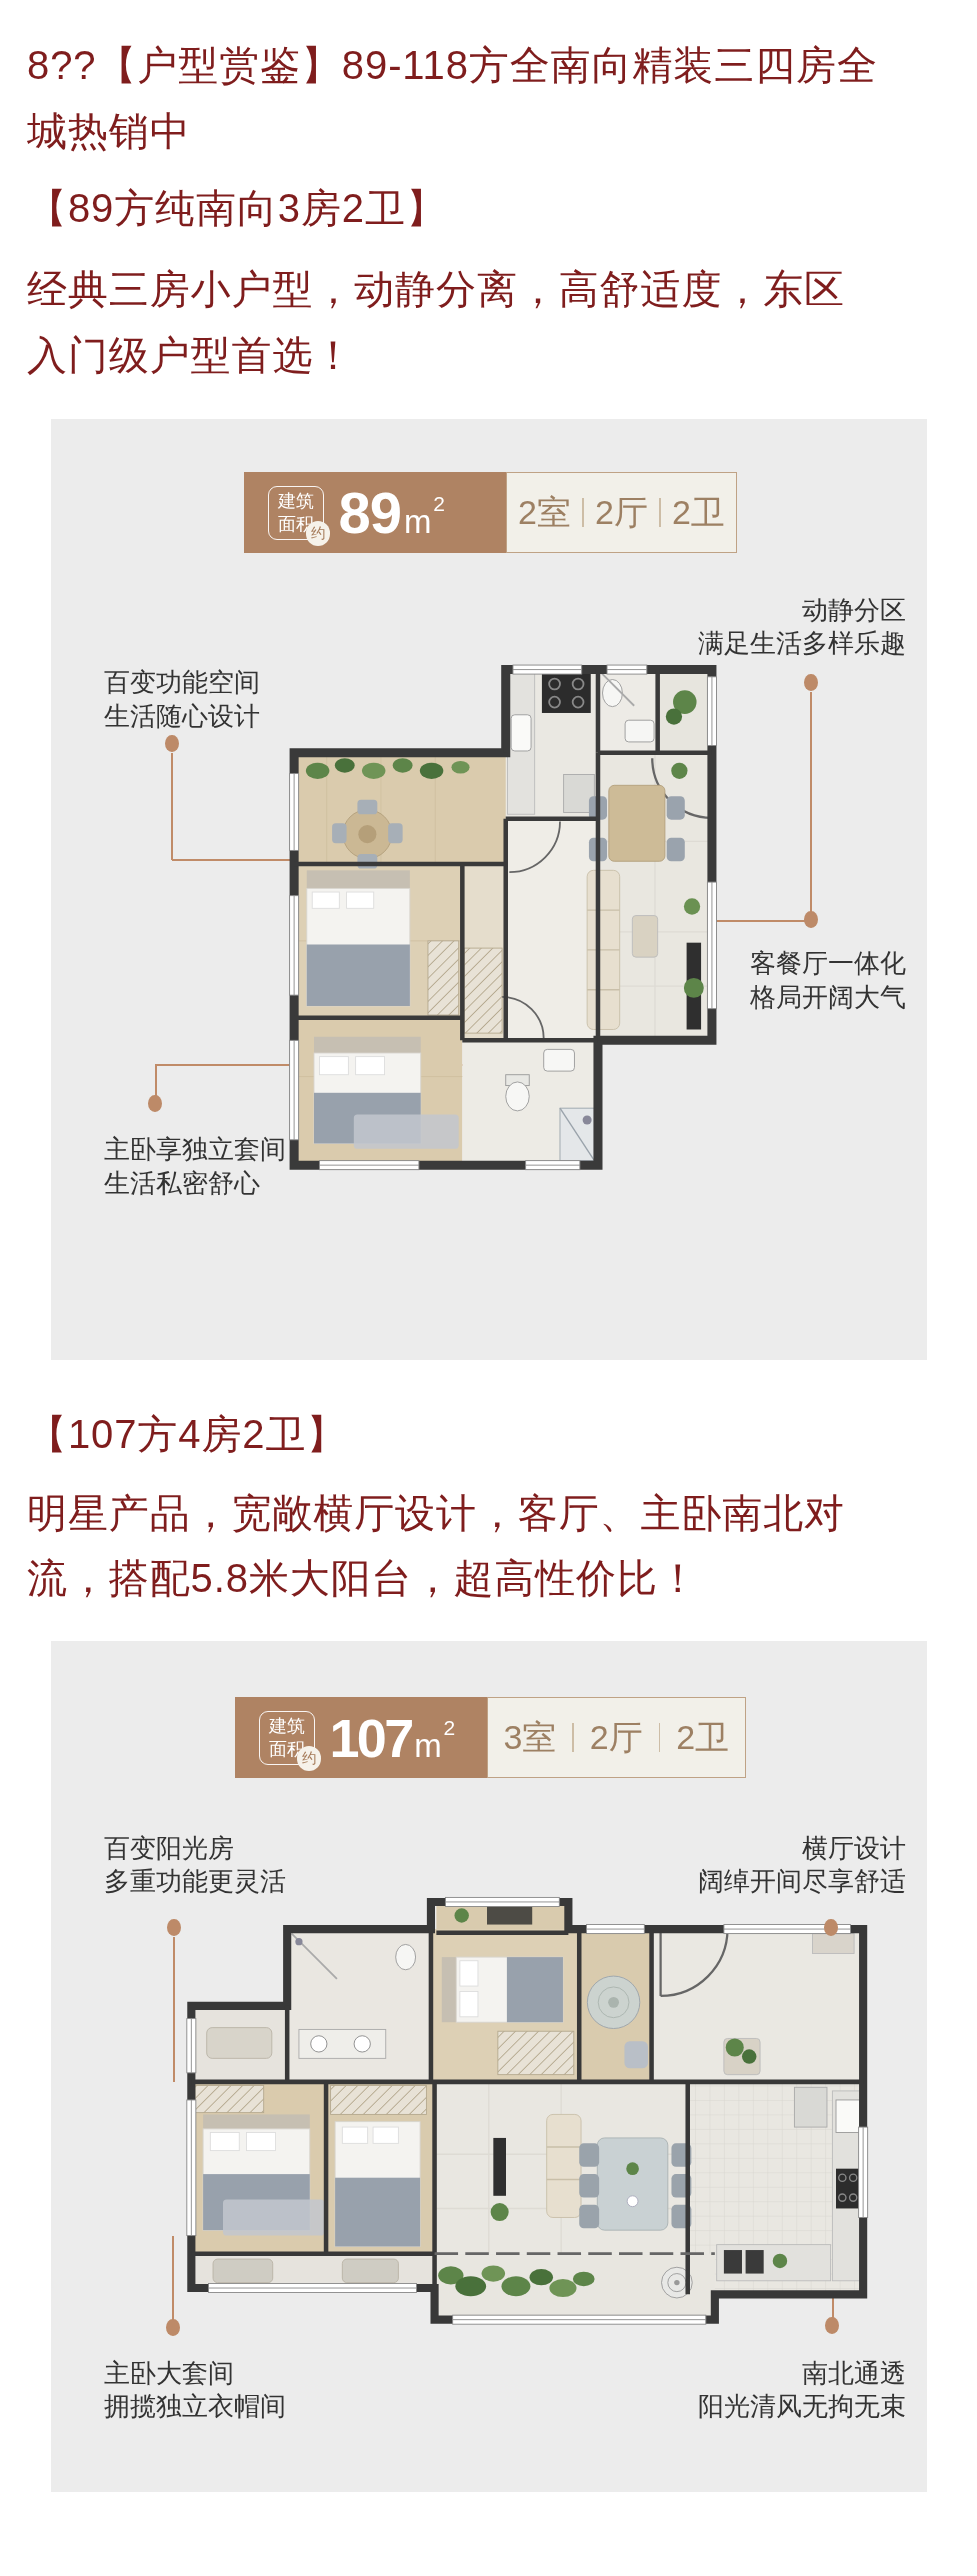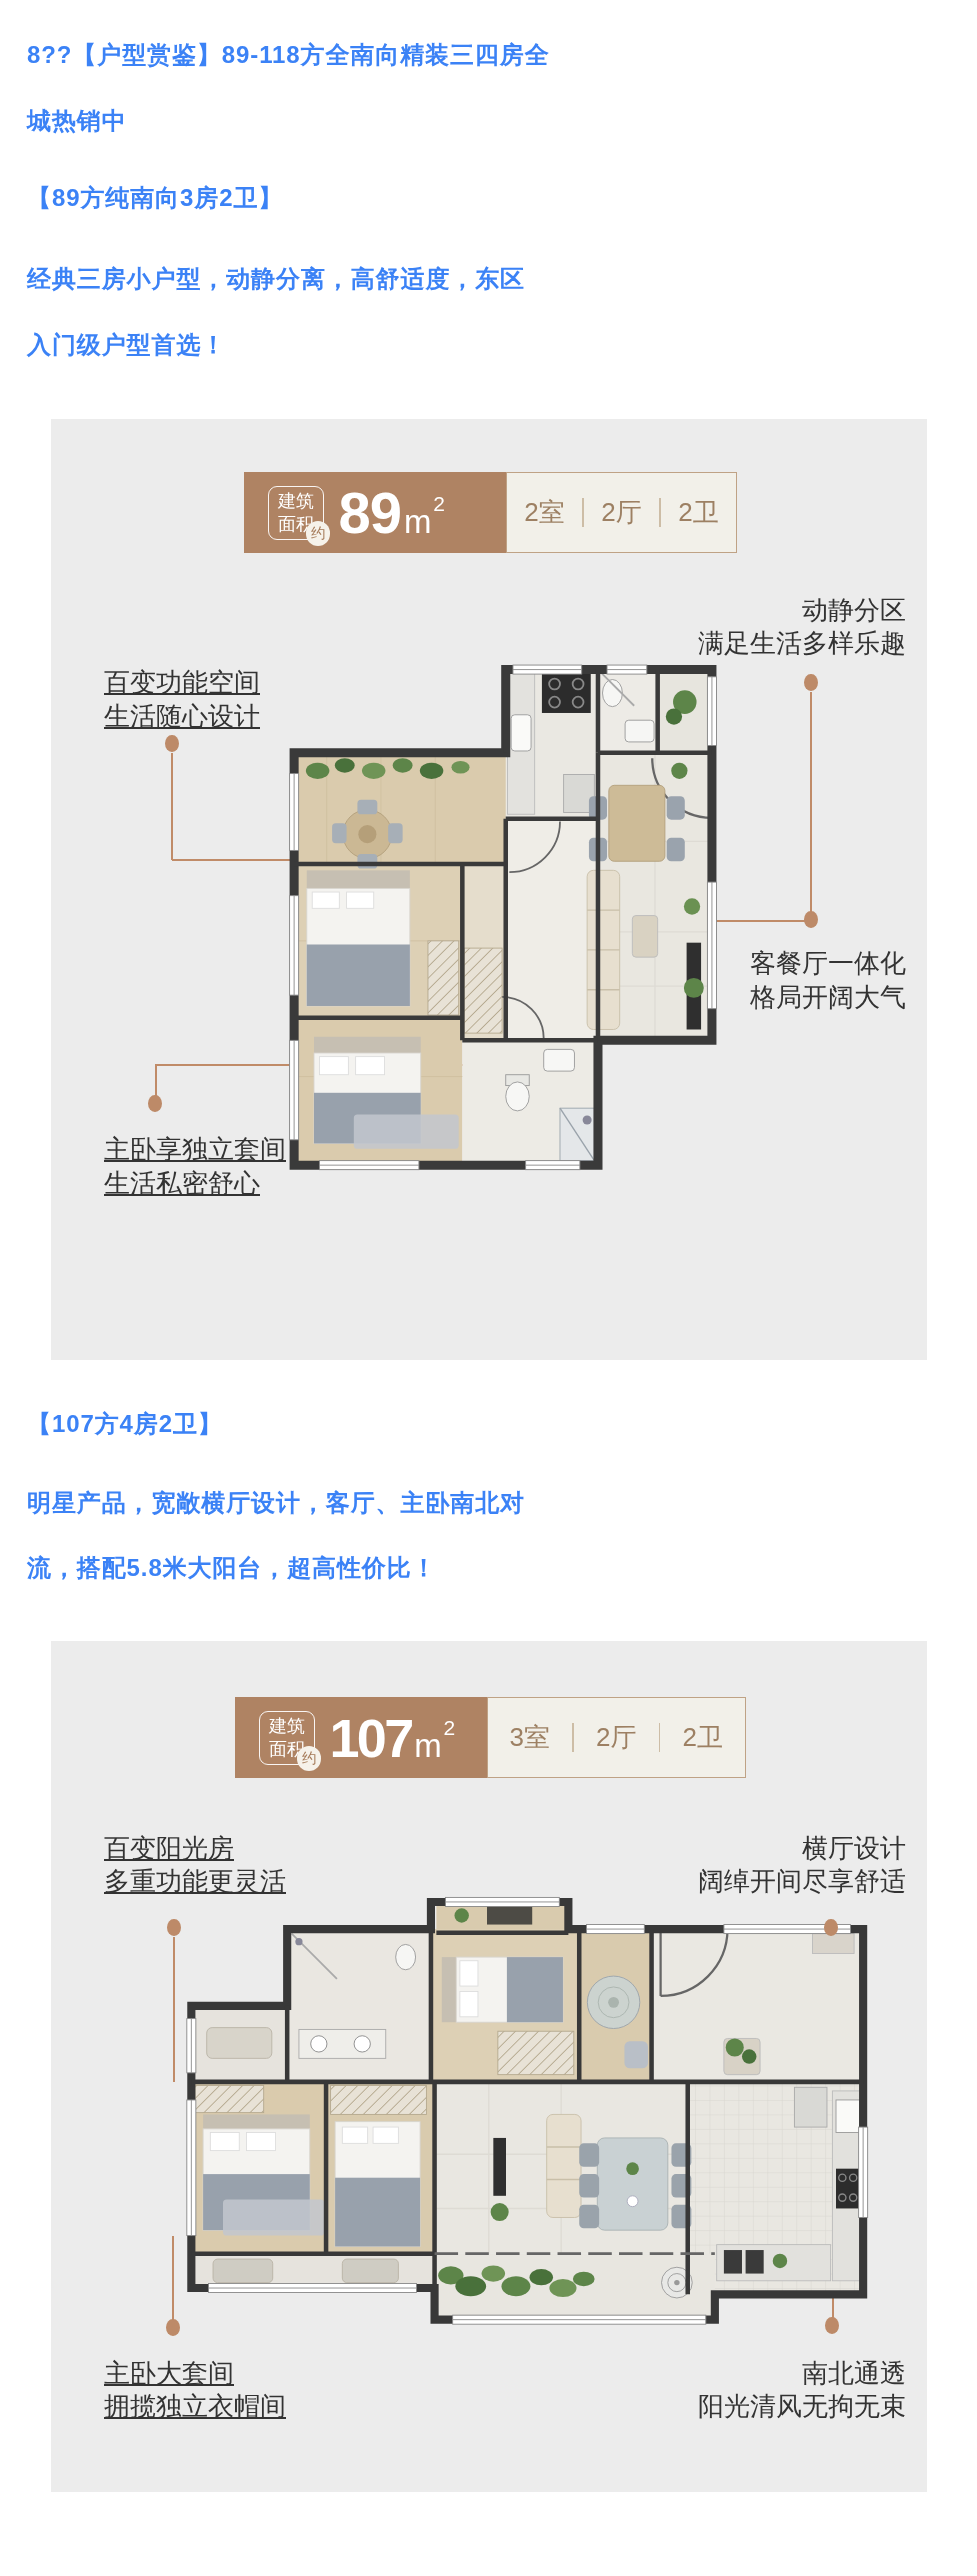--- a/index.html
+++ b/index.html
@@ -1,39 +1,39 @@
 <!DOCTYPE html>
 <html style="font-size:14.5px"><head>
 <meta charset="utf-8">
 <style>
   html,body{margin:0;padding:0;background:#fff;}
   .page{position:relative;width:978px;height:2576px;background:#ffffff;
         font-family:"Liberation Sans","DejaVu Sans",sans-serif;overflow:hidden;}
-  .txt{position:absolute;left:27px;font-size:24px;line-height:1.3;color:#3b82f6;
-       letter-spacing:0.9px;white-space:nowrap;font-weight:bold;}
+  .txt{position:absolute;left:27px;font-size:40px;line-height:1.3;color:#7f1d1d;
+       letter-spacing:0.9px;white-space:nowrap;}
   .block{position:absolute;left:51px;width:876px;background:#ececec;}
   .ann{position:absolute;font-size:26px;line-height:1.25;color:#333333;white-space:nowrap;}
   .ann.r{text-align:right;right:72px;}
-  .ann.l{left:104px;text-decoration:underline;}
+  .ann.l{left:104px;}
   .line{position:absolute;background:#c08b68;}
   .dot{position:absolute;width:13.6px;height:17px;border-radius:50%;background:#bd8a68;z-index:3;}
   .badge{position:absolute;display:flex;height:81px;z-index:3;}
   .badge-brown{background:#af8363;display:flex;align-items:center;padding-left:24px;
                box-sizing:border-box;position:relative;height:81px;}
   .area-box{width:54px;height:52px;border:1.8px solid rgba(255,255,255,.92);border-radius:9px;
             color:#fff;font-size:18px;line-height:22.6px;text-align:center;display:flex;
             flex-direction:column;justify-content:center;flex:none;}
   .approx{position:absolute;left:62px;bottom:7.2px;width:24.4px;height:24.4px;border-radius:50%;
           background:#f6f2ea;color:#a57a58;font-size:14.5px;display:flex;align-items:center;
           justify-content:center;z-index:2;}
   .area-num{font-size:58px;color:#ffffff;font-weight:bold;margin-left:14.5px;letter-spacing:-0.9px;}
   .unit{font-size:33px;font-weight:normal;margin-left:2.7px;letter-spacing:0;}
   .sup{font-size:21px;font-weight:normal;position:relative;top:-22px;left:1.8px;}
   .badge-light{background:#f2f0e9;border:1.8px solid #bfa285;box-sizing:border-box;display:flex;
-               align-items:center;justify-content:space-evenly;color:#9d8063;font-size:26px;
+               align-items:center;justify-content:space-evenly;color:#9d8063;font-size:34px;
                height:81px;}
   .sep{width:1.8px;height:29px;background:#cdbda6;}
   svg{position:absolute;z-index:1;}
   .z2{z-index:2;}
 </style>
 </head>
 <body>
 
 <div class="page">
 

